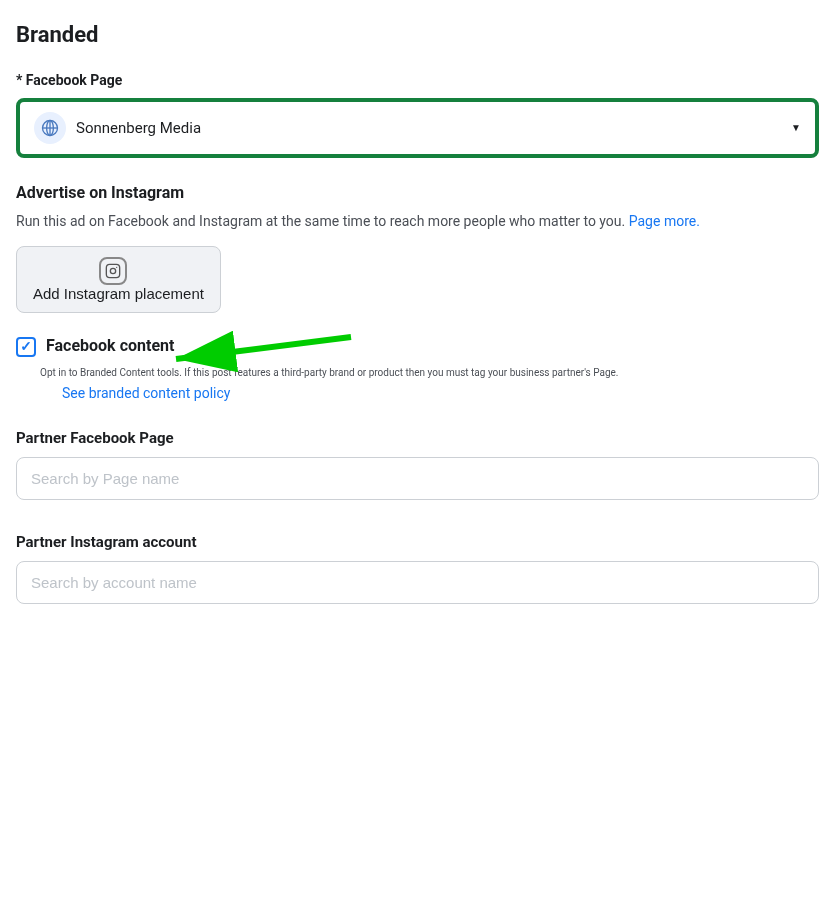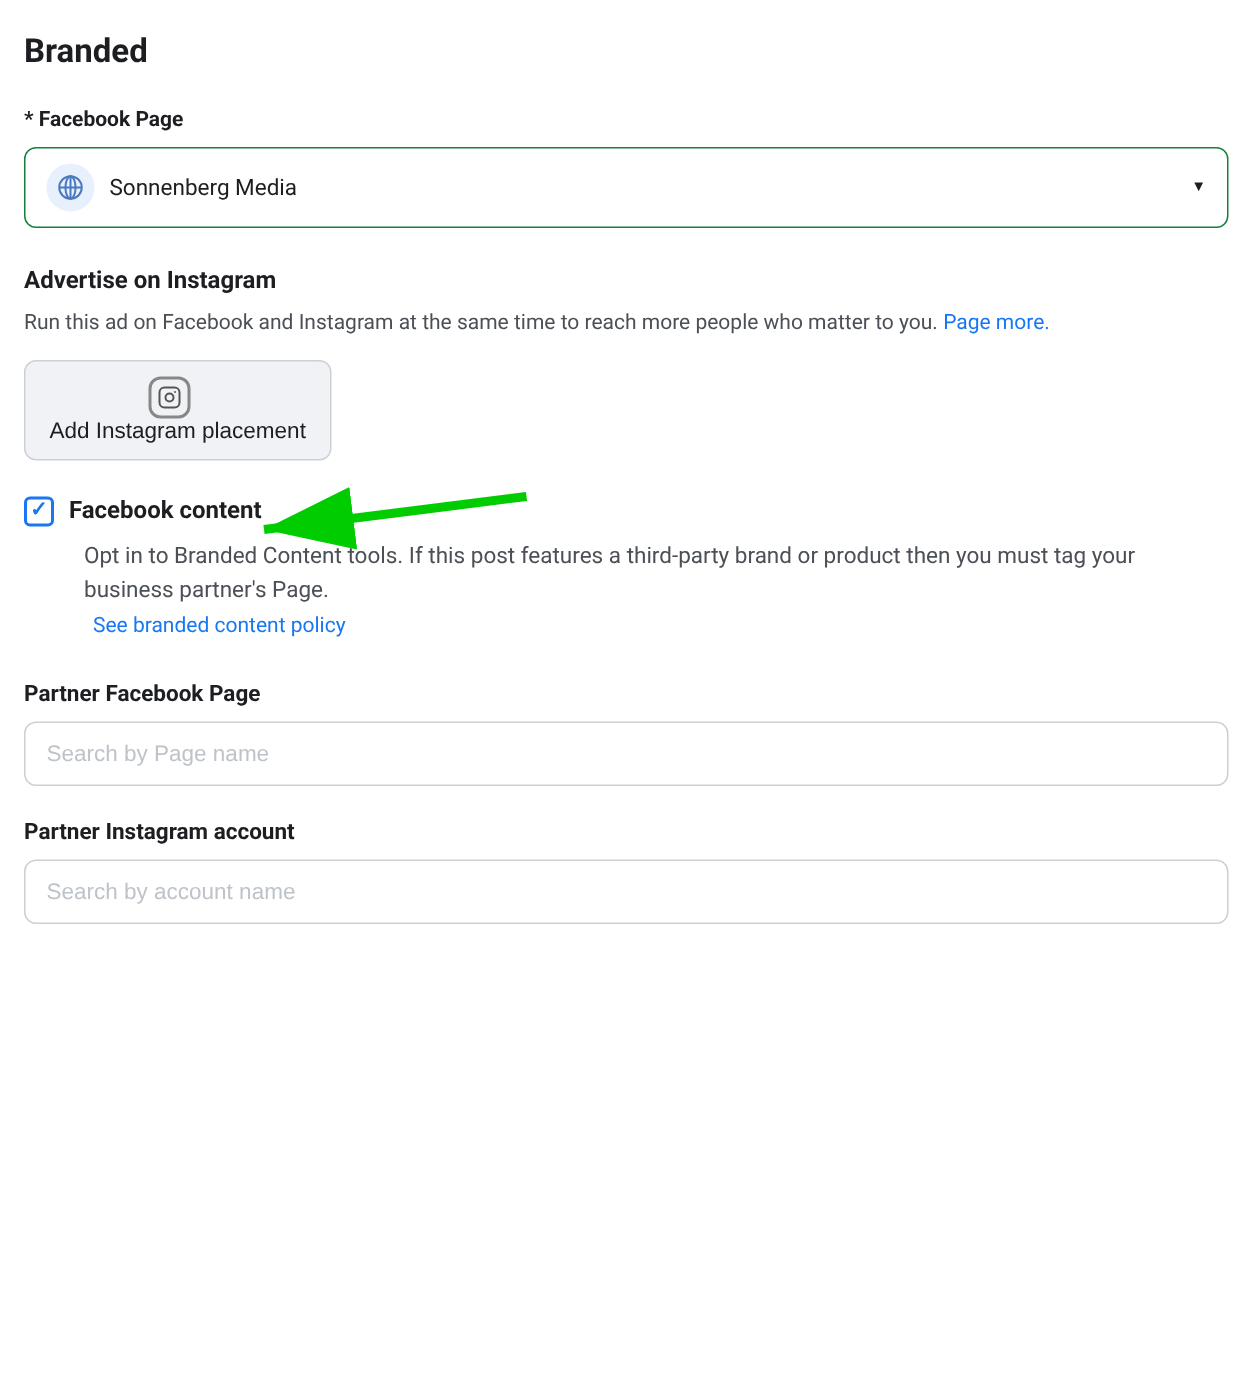--- a/index.html
+++ b/index.html
@@ -28,21 +28,21 @@
     .field-label {
       font-size: 14px;
       font-weight: 700;
       margin-bottom: 8px;
       color: #1c1e21;
     }
 
     .dropdown-container {
       display: flex;
       align-items: center;
-      border: 1px solid #15803d;
+      border: 4px solid #15803d;
       border-radius: 8px;
       padding: 10px 14px;
       cursor: pointer;
       background: #fff;
       margin-bottom: 24px;
     }
 
     .dropdown-icon {
       width: 32px;
       height: 32px;
@@ -151,23 +151,23 @@
       font-weight: 700;
     }
 
     .branded-content-label {
       font-size: 16px;
       font-weight: 700;
       color: #1c1e21;
     }
 
     .branded-content-desc {
-      font-size: 15px;
+      font-size: 10px;
       color: #4b4f56;
-      margin-left: 40px;
+      margin-left: 24px;
       margin-bottom: 4px;
       line-height: 1.5;
     }
 
     .policy-link {
       color: #1877f2;
       text-decoration: none;
       font-size: 14px;
       margin-left: 46px;
       display: block;
@@ -181,21 +181,21 @@
       color: #1c1e21;
     }
 
     .search-input {
       width: 100%;
       border: 1px solid #ccd0d5;
       border-radius: 8px;
       padding: 12px 14px;
       font-size: 15px;
       color: #bec3c9;
-      margin-bottom: 20px;
+      margin-bottom: 32px;
       outline: none;
       background: #fff;
     }
 
     .search-input::placeholder {
       color: #bec3c9;
     }
 
     .branded-content-area {
       position: relative;

